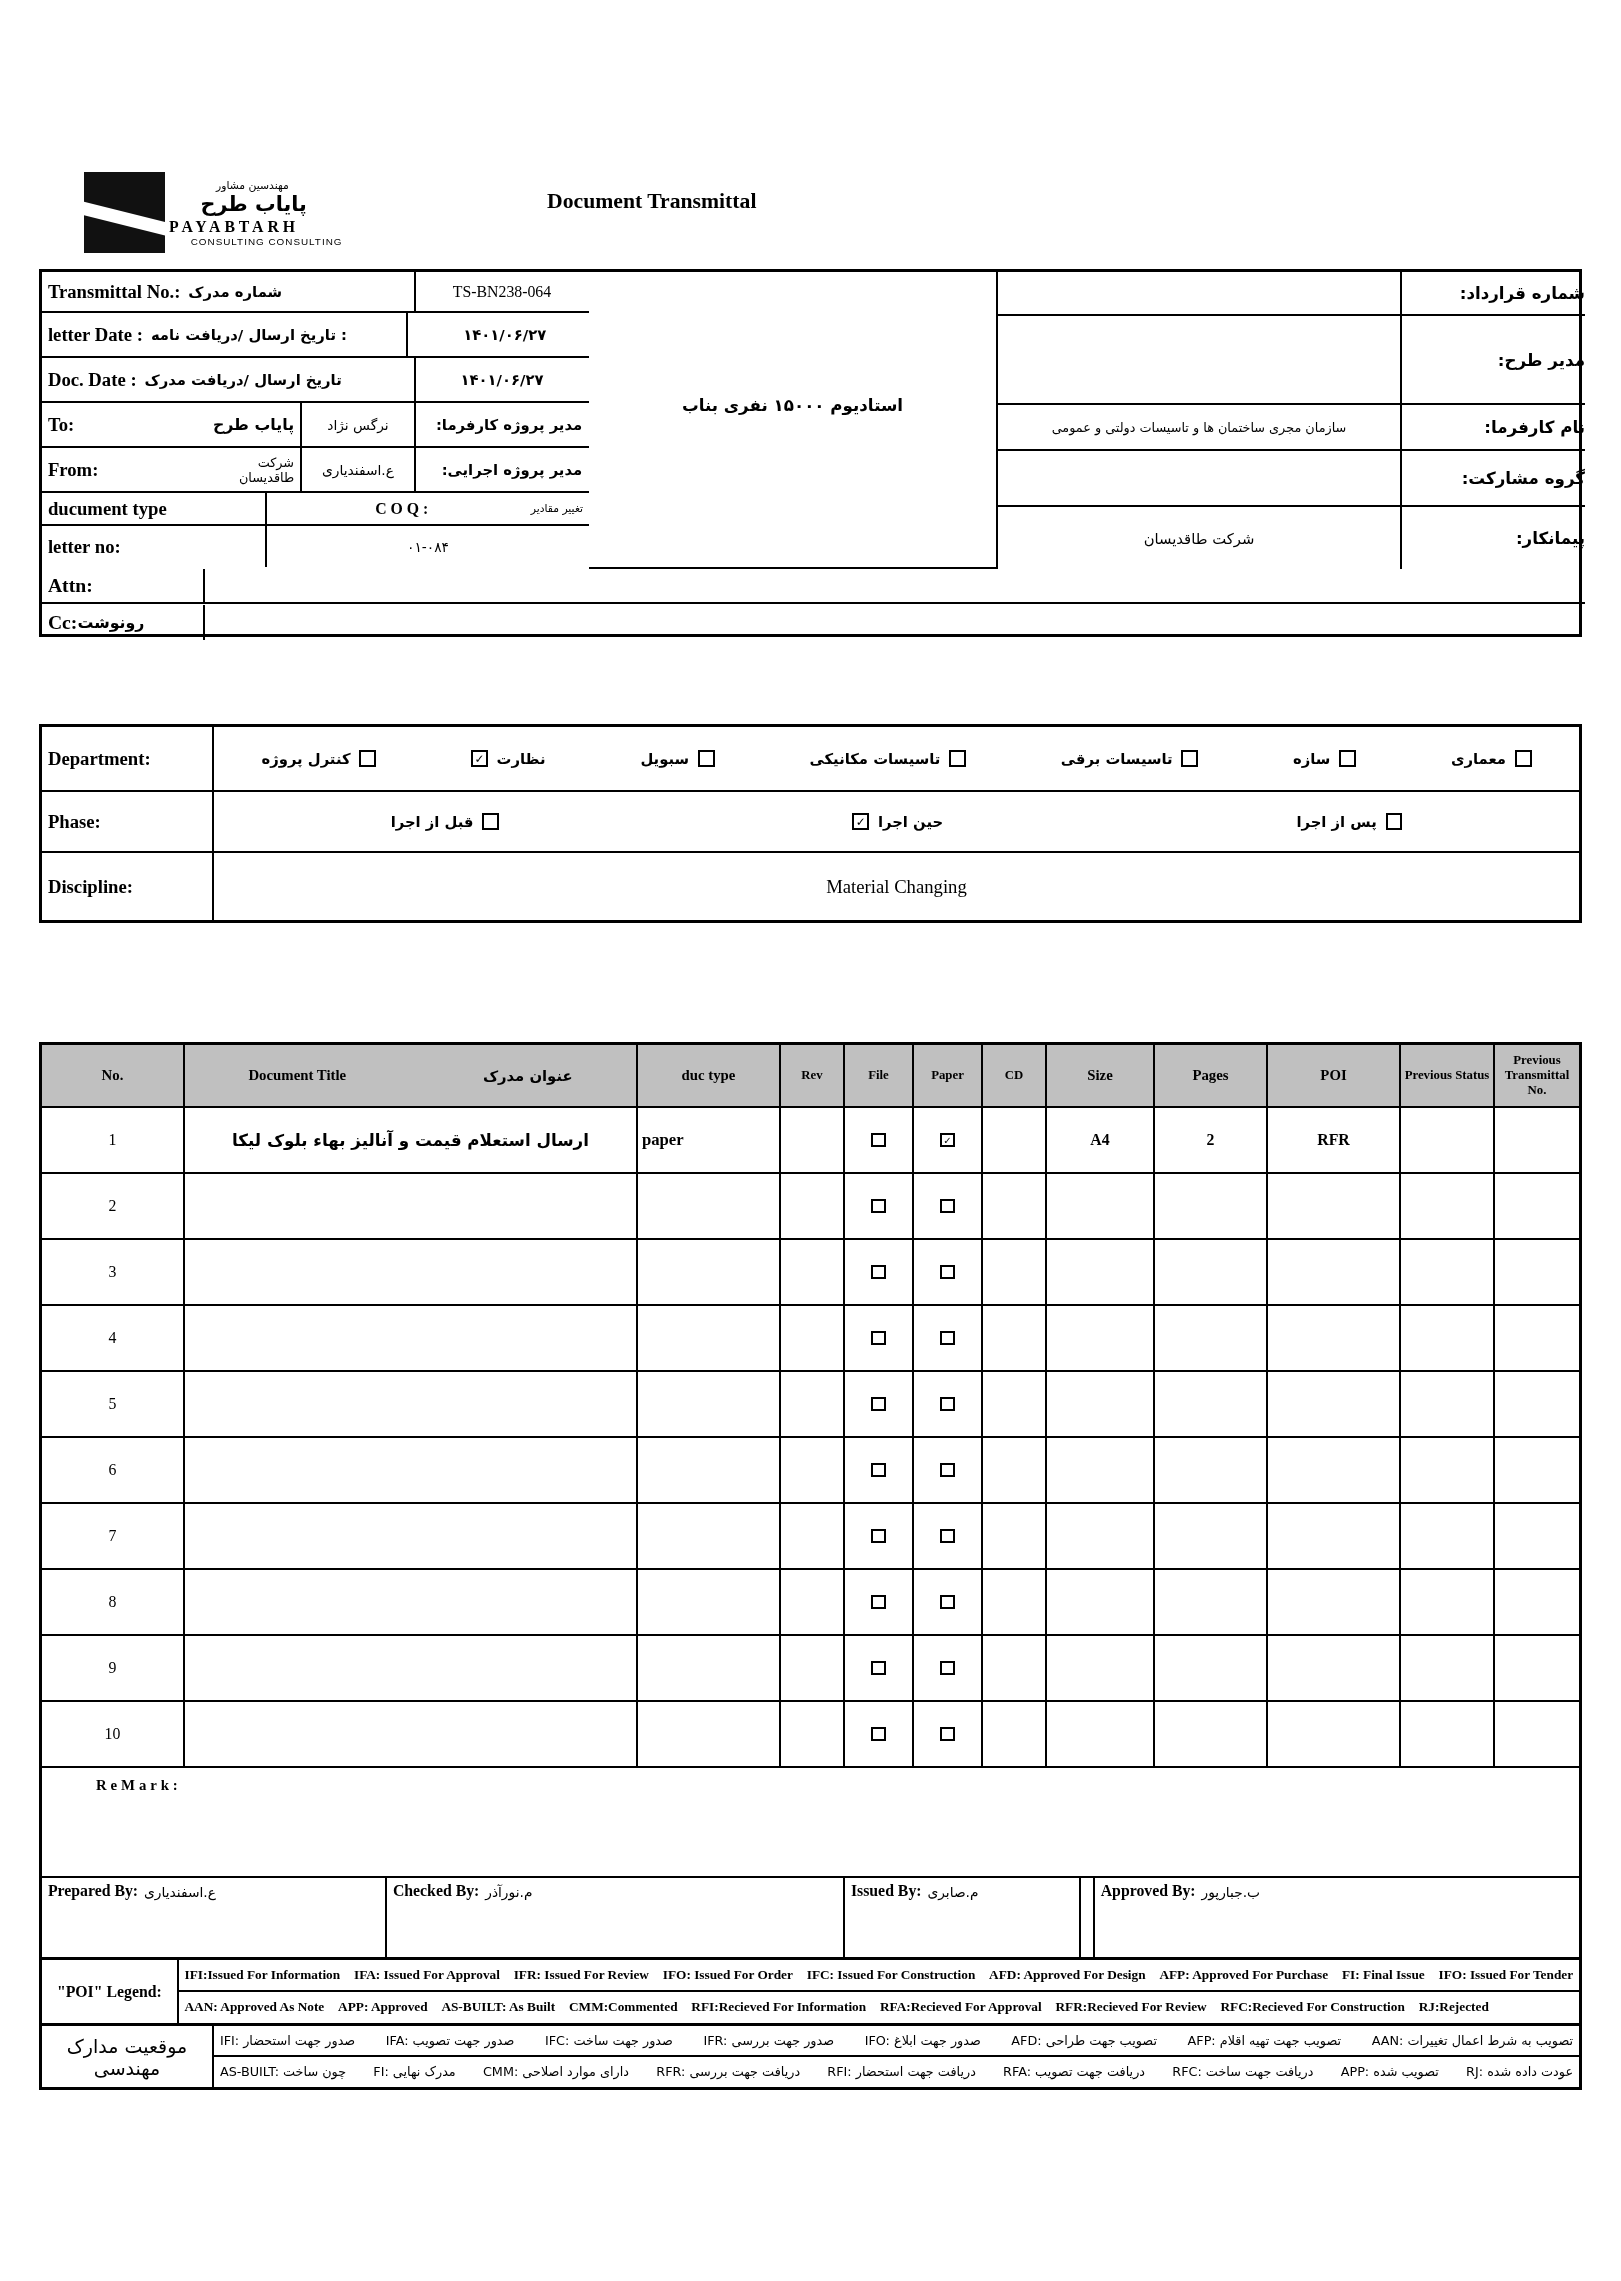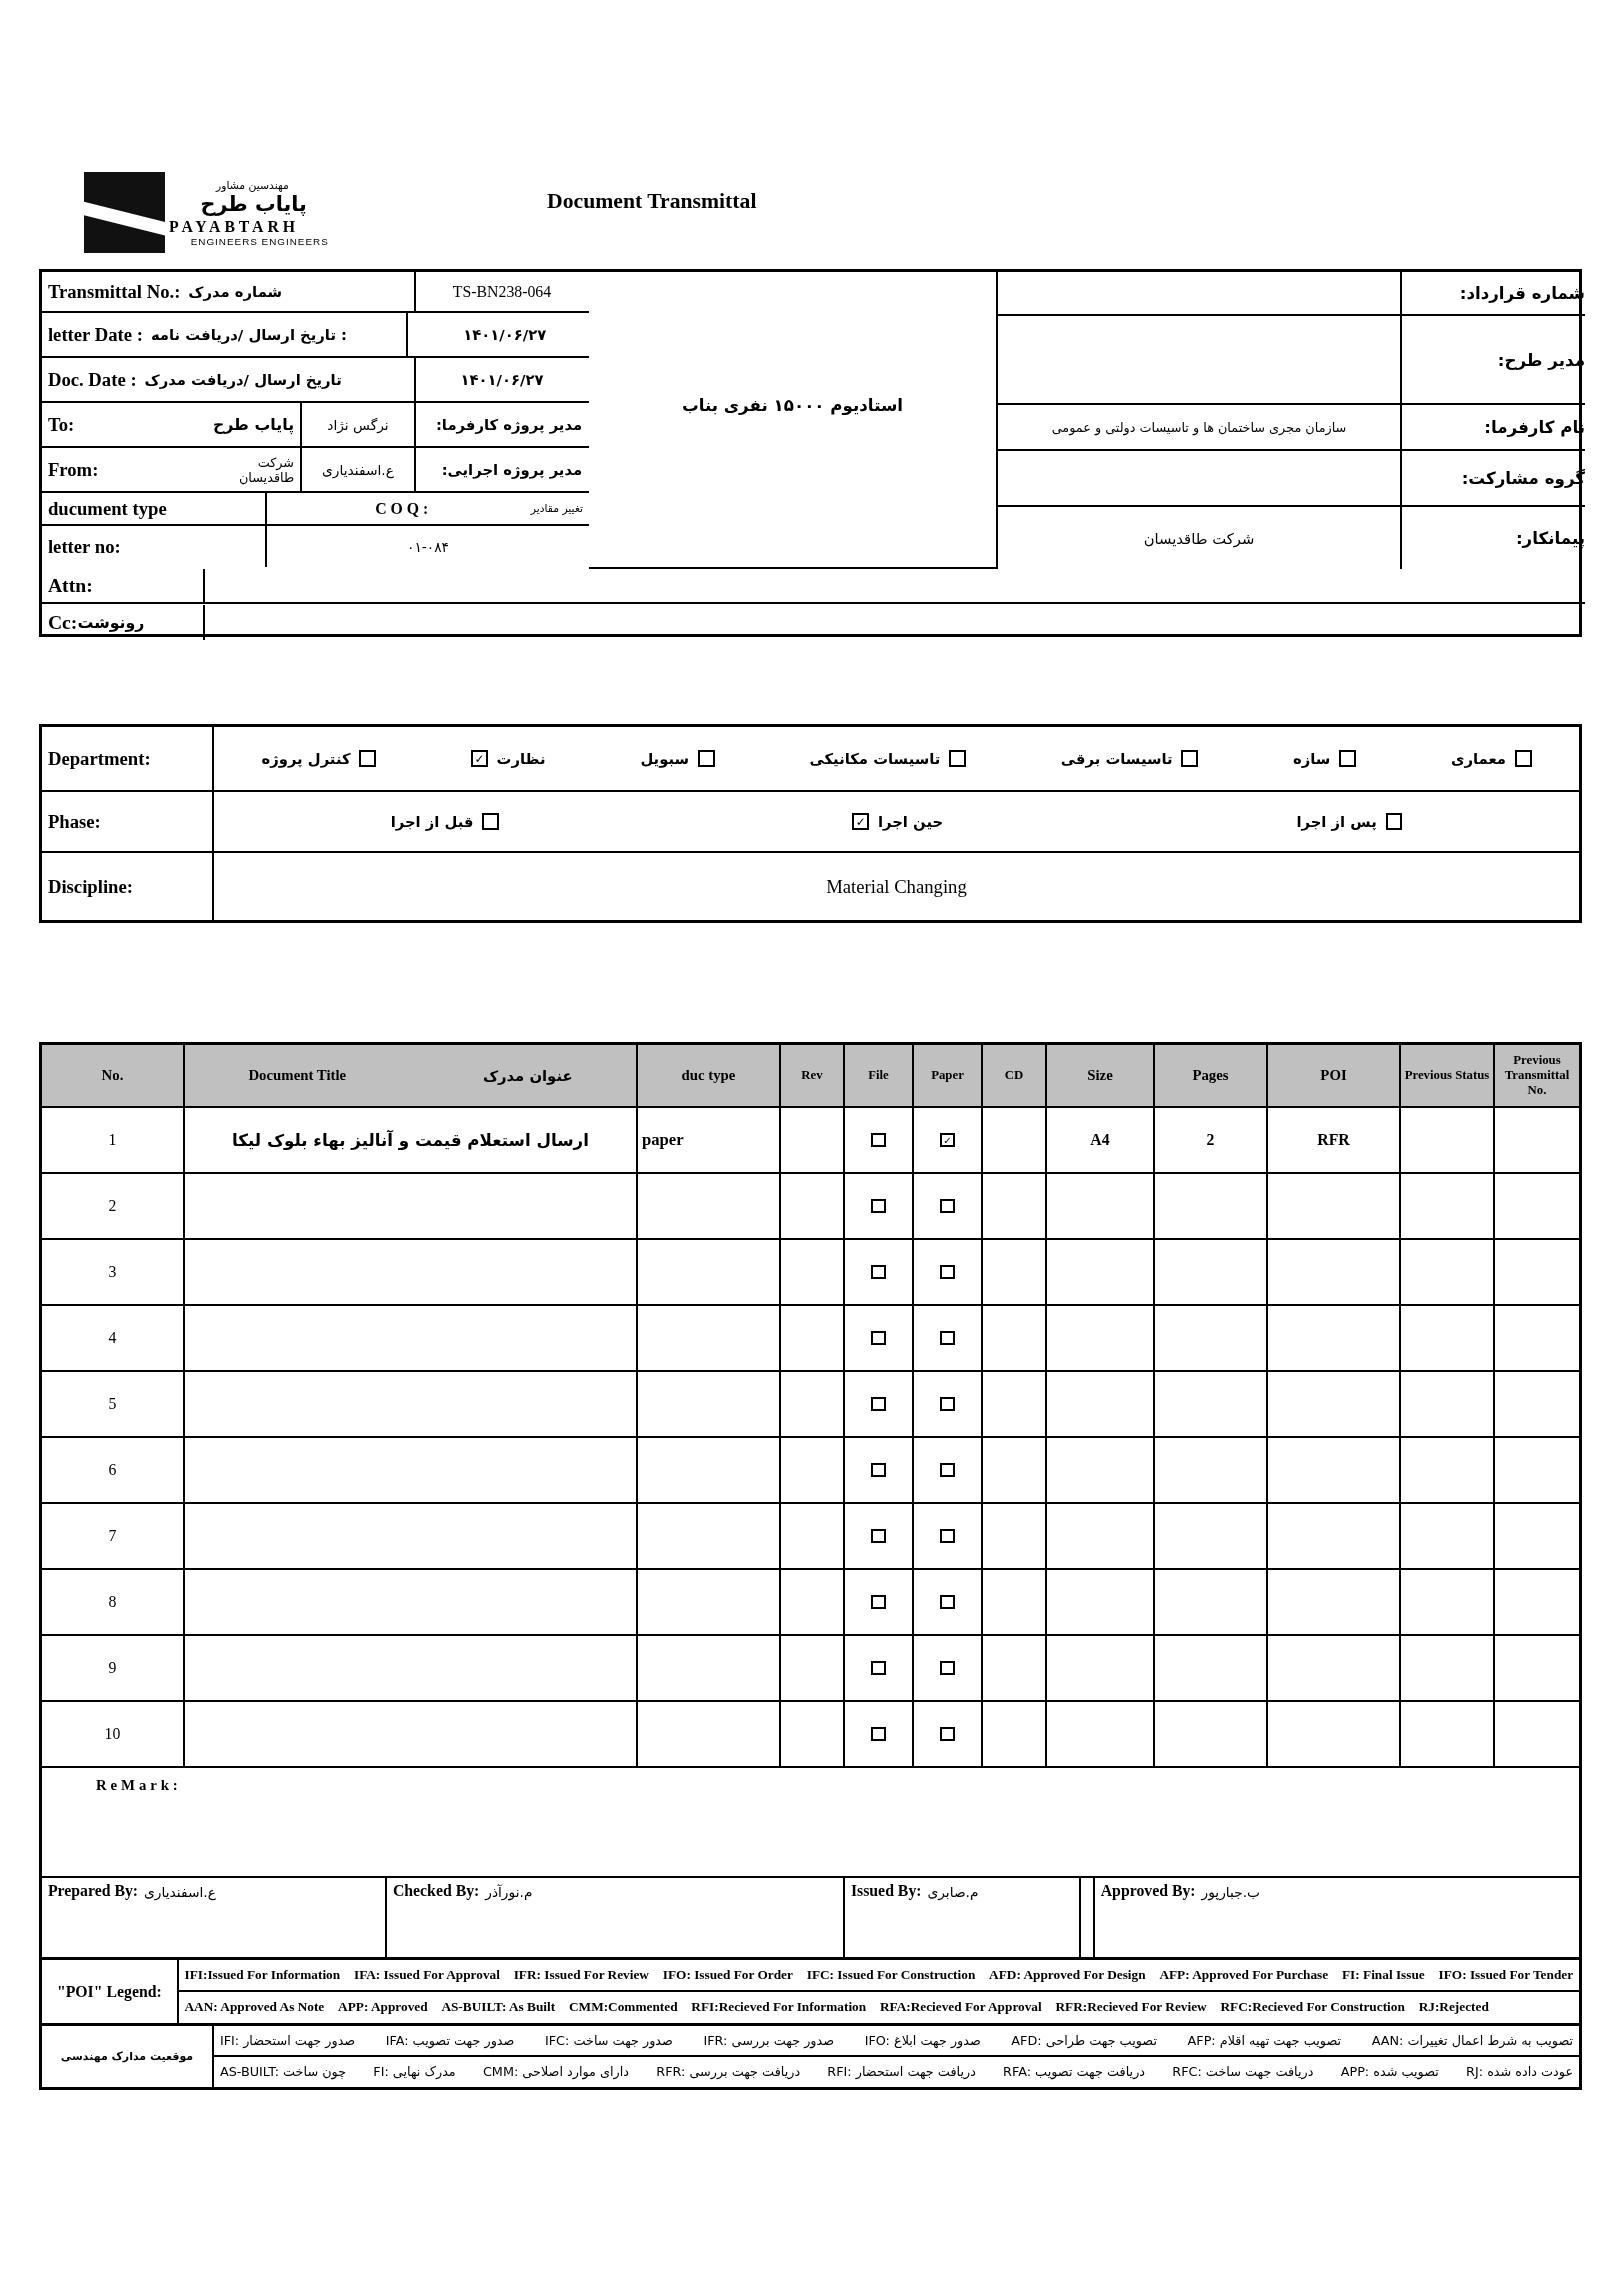--- a/index.html
+++ b/index.html
@@ -93,35 +93,35 @@
   .lg-group { display:flex; }
   .lg-lblcell { width:172px; border-right:2px solid #000; display:flex; align-items:center; justify-content:center; text-align:center; }
   .lg-lines { flex:1; }
   .lg-line { display:flex; align-items:center; gap:13.8px; padding:0 5.9px; overflow:hidden; white-space:nowrap; }
   .lg-en { height:31.5px; font-size:13.3px; font-weight:bold; font-family:"Liberation Serif",serif; }
   .lg-fa { height:30.5px; font-size:12.8px; justify-content:space-between; }
   #lg-row1 { border-bottom:2px solid #000; }
   #lg-group1 { border-bottom:3px solid #000; }
   #lg-row3 { border-bottom:2px solid #000; }
   .poi-lbl { font-size:15.8px; font-weight:bold; }
-  .moq-lbl { font-size:11px; font-weight:bold; }
+  .moq-lbl { font-size:19px; font-weight:normal; }
 </style>
 </head>
 <body>
 
 <div id="page">
 
   <div id="logo-box">
     <div id="logo-swoosh"></div>
   </div>
   <div id="logo-text">
     <div class="logo-fa-small fa">مهندسین مشاور</div>
     <div class="logo-fa-big fa">پایاب طرح</div>
     <div class="logo-en">PAYABTARH</div>
-    <div class="logo-en-sub">ENGINEERS ENGINEERS</div>
+    <div class="logo-en-sub">CONSULTING CONSULTING</div>
   </div>
 
   <div id="doc-title">Document Transmittal</div>
 
   <div id="top-table">
     <div id="tt-left">
       <div class="tt-row" style="height:41px;">
         <div class="tt-cell lblmix" style="width:374px;">
           <span class="elbl">Transmittal No.:</span>
           <span class="fa flbl">شماره مدرک</span>

